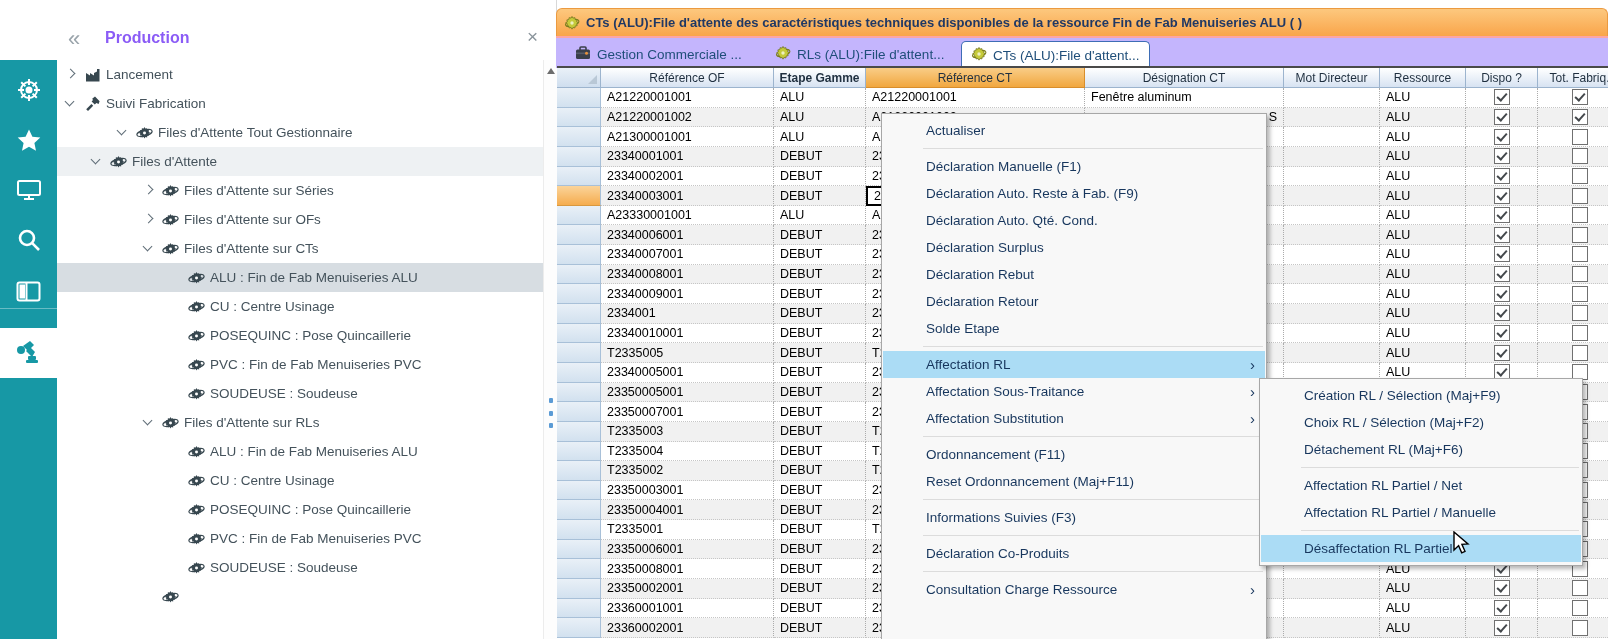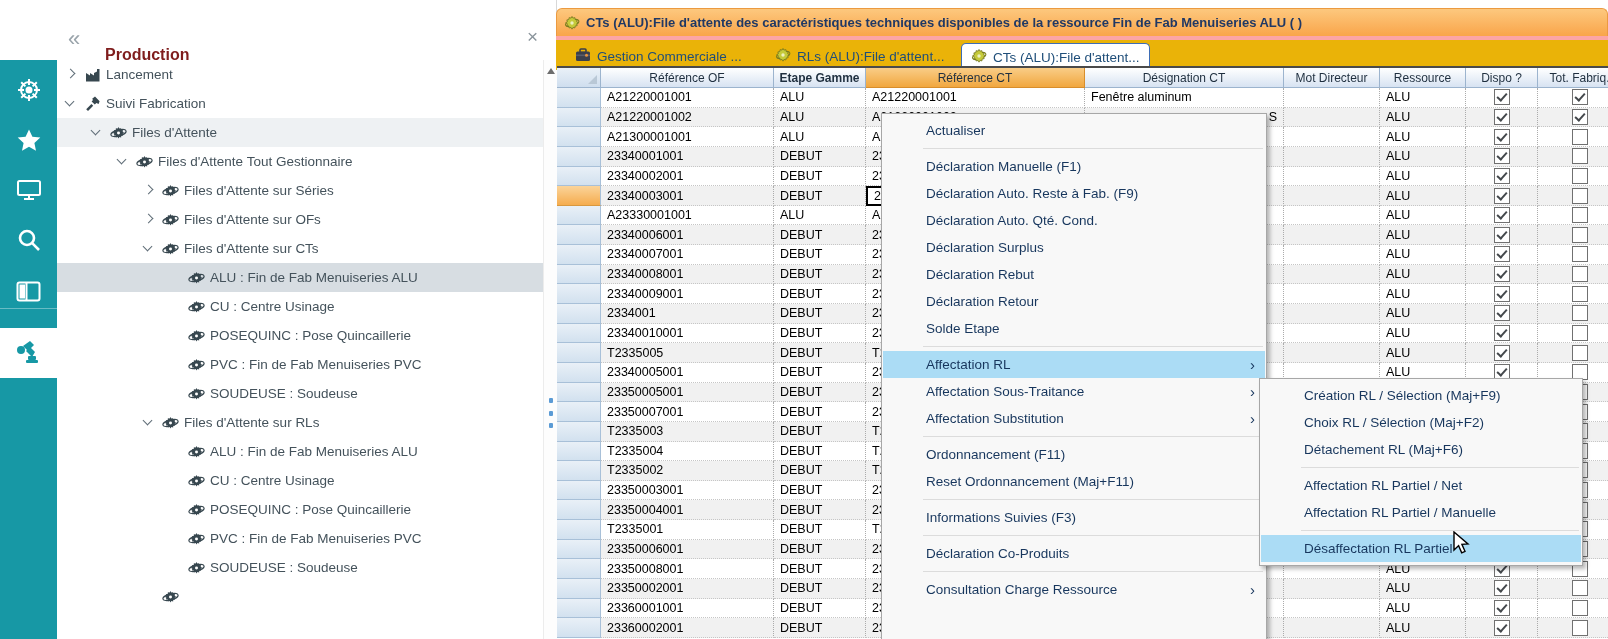--- a/index.html
+++ b/index.html
@@ -3,21 +3,21 @@
 <meta charset="utf-8">
 <style>
   html,body{margin:0;padding:0;}
   body{width:1608px;height:639px;position:relative;overflow:hidden;background:#fff;
        font-family:"Liberation Sans",sans-serif;-webkit-font-smoothing:antialiased;}
   
   #left-wrap{position:absolute;left:0;top:0;width:556px;height:639px;background:#fff;border-right:1px solid #d8d8d8;}
   #left-topline{position:absolute;left:0;top:10px;width:556px;height:1px;background:#e4e4e4;}
   #panel-header{position:absolute;left:0;top:10px;width:556px;height:50px;background:#fff;}
   #collapse-btn{position:absolute;left:68px;top:16px;font-size:22px;color:#9aa4ab;cursor:pointer;}
-  #panel-title{position:absolute;left:105px;top:36px;font-size:16px;font-weight:bold;color:#7f1d1d;}
+  #panel-title{position:absolute;left:105px;top:19px;font-size:16px;font-weight:bold;color:#8b5cf6;}
   #panel-close{position:absolute;left:527px;top:16px;font-size:19px;color:#8b959c;cursor:pointer;}
   
   #side-rail{position:absolute;left:0;top:60px;width:57px;height:579px;background:#1798a5;}
   .rail-item{position:absolute;left:0;width:57px;height:50px;display:flex;align-items:center;justify-content:center;}
   .rail-item.active{background:#fff;height:50px;}
   .rail-sep{position:absolute;left:0;width:57px;height:1px;background:rgba(255,255,255,.35);}
   
   #tree{position:absolute;left:57px;top:60px;width:486px;height:579px;overflow:hidden;}
   .tree-row{position:relative;height:29px;display:flex;align-items:center;font-size:13.5px;color:#44525b;white-space:nowrap;}
   .tree-row.band{background:#eef1f3;}
@@ -32,21 +32,21 @@
   #tree-scroll{position:absolute;left:543px;top:60px;width:13px;height:579px;background:#fdfdfd;border-left:1px solid #ececec;}
   #tree-scroll-up{position:absolute;left:3px;top:8px;width:0;height:0;border-left:4px solid transparent;
      border-right:4px solid transparent;border-bottom:6px solid #6d6d6d;}
   #splitter-grip{position:absolute;left:549px;top:398px;width:5px;height:30px;display:flex;flex-direction:column;justify-content:space-between;}
   #splitter-grip i{display:block;width:4px;height:5px;background:#5b9bd5;border-radius:1px;}
   
   #title-bar{position:absolute;left:556px;top:8px;width:1052px;height:28px;border-radius:6px 6px 0 0;
      background:linear-gradient(#fdc87e,#f9a54a);border:1px solid #eb9a40;border-bottom:none;
      display:flex;align-items:center;box-sizing:border-box;}
   #title-bar .ttl{font-size:13px;font-weight:bold;color:#203864;margin-left:6px;}
-  #tabs-bar{position:absolute;left:556px;top:36px;width:1052px;height:30px;background:#eab308;border-top:4px solid #fca5a5;}
+  #tabs-bar{position:absolute;left:556px;top:36px;width:1052px;height:30px;background:#c4b5fd;border-top:2px solid #fca5a5;}
   .tab{position:absolute;top:3px;height:26px;display:flex;align-items:center;font-size:13.5px;color:#1f4e79;padding:0 9px;cursor:pointer;}
   .tab.active{border:1px solid #3e6db5;border-bottom:none;border-radius:5px 5px 0 0;background:#fff;}
   .tab .tlabel{margin-left:6px;}
   
   #table-area{position:absolute;left:557px;top:66px;width:1051px;height:573px;overflow:hidden;background:#fff;border-top:2px solid #4a4a4a;}
   #thead{display:flex;height:20px;}
   .th{box-sizing:border-box;height:20px;background:linear-gradient(#ffffff,#d7e3f2);
       border-right:1px solid #9cb4ce;border-bottom:1px solid #9cb4ce;
       font-size:12px;color:#1f2f3f;display:flex;align-items:center;justify-content:center;overflow:hidden;white-space:nowrap;}
   .th.corner{background:linear-gradient(#eaf1f8,#cfdeee);position:relative;}
@@ -154,41 +154,41 @@
         <span class="tree-icon">
           <svg width="16" height="15" viewBox="0 0 16 15">
             <g fill="#37474f">
               <path d="M1.2 13.2l5.2-5.2 1.8 1.8-5.2 5.2z"></path>
               <path d="M7.2 2.8L10 .6l4.6 4.6-1 2.8-2.2-1-1.6 1.6-3.2-3.2 1.4-1.4z"></path>
             </g>
           </svg>
         </span>
         <span>Suivi Fabrication</span>
       </div>
+      <div class="tree-row" style="padding-left: 60px;">
+        <span class="chev expanded"></span>
+        <span class="tree-icon">
+          <svg width="17" height="14" viewBox="0 0 18 15">
+            <ellipse cx="9" cy="7.5" rx="8.4" ry="3.2" fill="none" stroke="#37474f" stroke-width="1.2" transform="rotate(-16 9 7.5)"></ellipse>
+            <path d="M9 1.2l.9 1.6 1.9-.4.2 1.9 1.9.2-.4 1.9 1.6.9-1.6.9.4 1.9-1.9.2-.2 1.9-1.9-.4-.9 1.6-.9-1.6-1.9.4-.2-1.9-1.9-.2.4-1.9-1.6-.9 1.6-.9-.4-1.9 1.9-.2.2-1.9 1.9.4z" fill="#37474f"></path>
+            <circle cx="9" cy="7.5" r="1.6" fill="#fff"></circle>
+          </svg>
+        </span>
+        <span>Files d'Attente Tout Gestionnaire</span>
+      </div>
       <div class="tree-row band" style="padding-left: 34px;">
         <span class="chev expanded"></span>
         <span class="tree-icon">
           <svg width="17" height="14" viewBox="0 0 18 15">
             <ellipse cx="9" cy="7.5" rx="8.4" ry="3.2" fill="none" stroke="#37474f" stroke-width="1.2" transform="rotate(-16 9 7.5)"></ellipse>
             <path d="M9 1.2l.9 1.6 1.9-.4.2 1.9 1.9.2-.4 1.9 1.6.9-1.6.9.4 1.9-1.9.2-.2 1.9-1.9-.4-.9 1.6-.9-1.6-1.9.4-.2-1.9-1.9-.2.4-1.9-1.6-.9 1.6-.9-.4-1.9 1.9-.2.2-1.9 1.9.4z" fill="#37474f"></path>
             <circle cx="9" cy="7.5" r="1.6" fill="#fff"></circle>
           </svg>
         </span>
         <span>Files d'Attente</span>
-      </div>
-      <div class="tree-row" style="padding-left: 60px;">
-        <span class="chev expanded"></span>
-        <span class="tree-icon">
-          <svg width="17" height="14" viewBox="0 0 18 15">
-            <ellipse cx="9" cy="7.5" rx="8.4" ry="3.2" fill="none" stroke="#37474f" stroke-width="1.2" transform="rotate(-16 9 7.5)"></ellipse>
-            <path d="M9 1.2l.9 1.6 1.9-.4.2 1.9 1.9.2-.4 1.9 1.6.9-1.6.9.4 1.9-1.9.2-.2 1.9-1.9-.4-.9 1.6-.9-1.6-1.9.4-.2-1.9-1.9-.2.4-1.9-1.6-.9 1.6-.9-.4-1.9 1.9-.2.2-1.9 1.9.4z" fill="#37474f"></path>
-            <circle cx="9" cy="7.5" r="1.6" fill="#fff"></circle>
-          </svg>
-        </span>
-        <span>Files d'Attente Tout Gestionnaire</span>
       </div>
       <div class="tree-row" style="padding-left: 86px;">
         <span class="chev collapsed"></span>
         <span class="tree-icon">
           <svg width="17" height="14" viewBox="0 0 18 15">
             <ellipse cx="9" cy="7.5" rx="8.4" ry="3.2" fill="none" stroke="#37474f" stroke-width="1.2" transform="rotate(-16 9 7.5)"></ellipse>
             <path d="M9 1.2l.9 1.6 1.9-.4.2 1.9 1.9.2-.4 1.9 1.6.9-1.6.9.4 1.9-1.9.2-.2 1.9-1.9-.4-.9 1.6-.9-1.6-1.9.4-.2-1.9-1.9-.2.4-1.9-1.6-.9 1.6-.9-.4-1.9 1.9-.2.2-1.9 1.9.4z" fill="#37474f"></path>
             <circle cx="9" cy="7.5" r="1.6" fill="#fff"></circle>
           </svg>
         </span>

